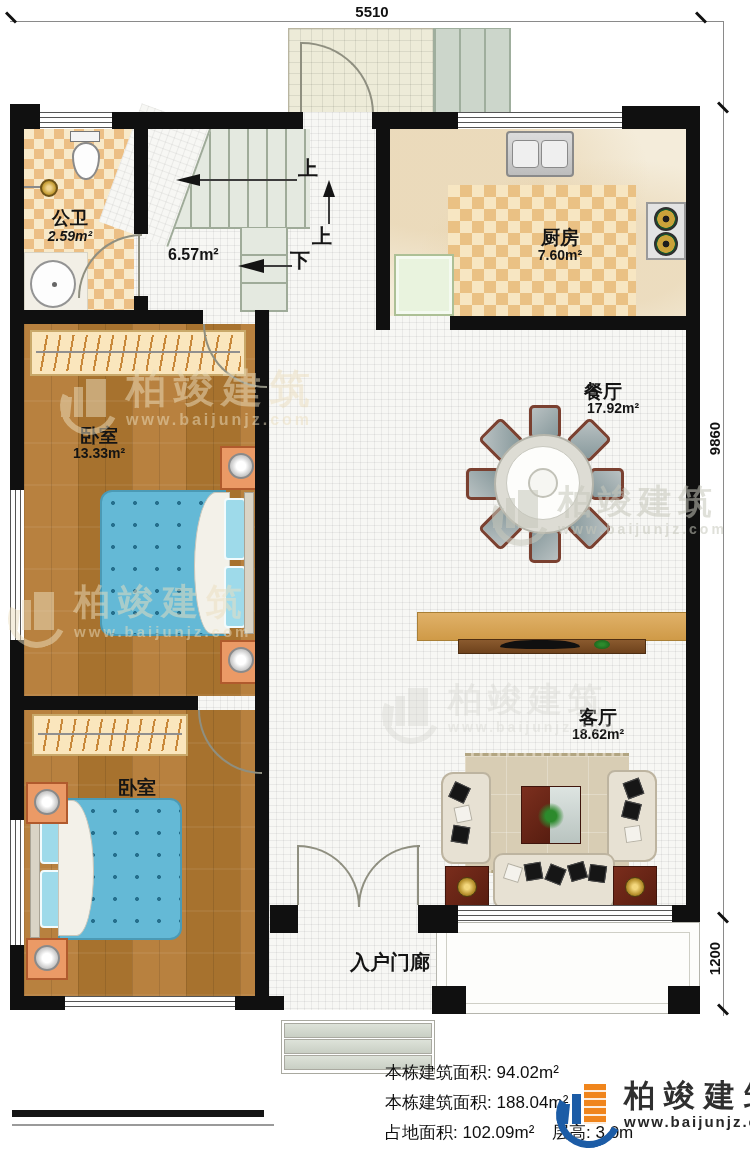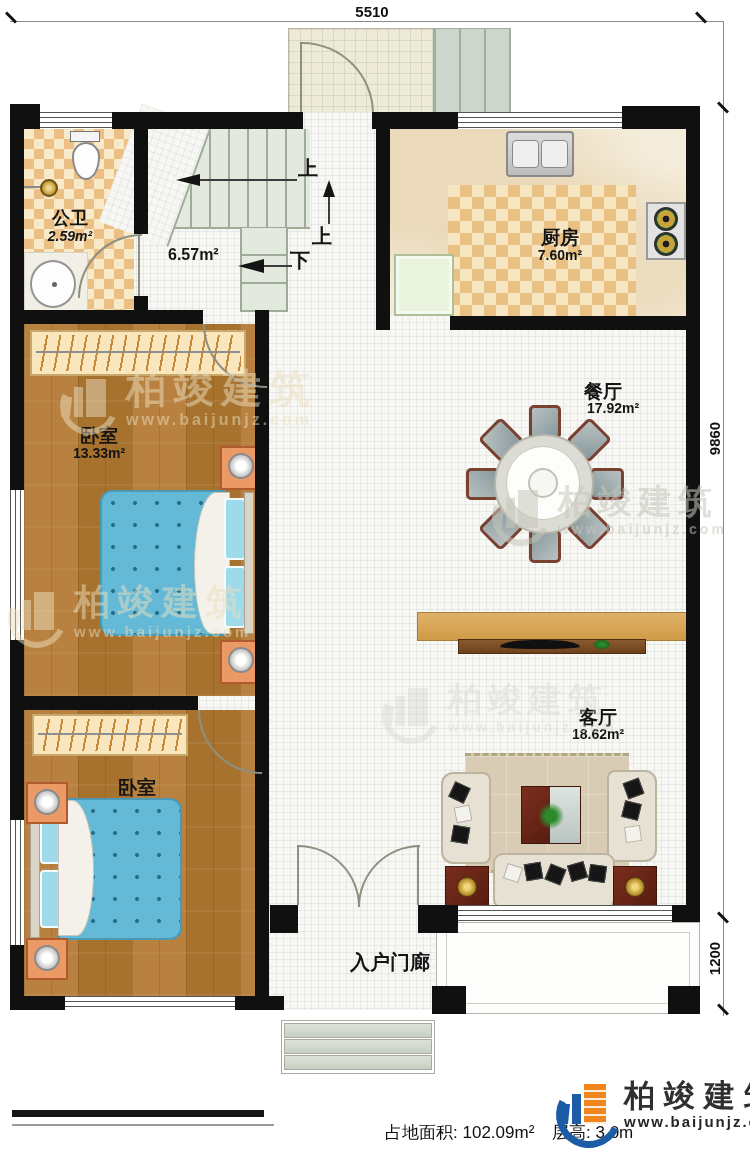--- a/index.html
+++ b/index.html
@@ -331,20 +331,28 @@
         <div class="sw"></div>
       </div>
     <div>
         <div class="wm-name" style="font-size:34px;letter-spacing:6px;">柏竣建筑</div>
          <div class="wm-url" style="font-size:14px;">www.baijunjz.com</div>
       </div>
   </div>
 
   <div class="abs" style="left:12px;top:1110px;width:252px;height:7px;background:#151515;"></div>
   <div class="abs" style="left:12px;top:1124px;width:262px;height:2px;background:#9a9a9a;"></div>
+  <div class="stat" style="left:385px;top:1061px;">
+    <span>本栋建筑面积:</span>
+    <span>94.02m²</span>
+  </div>
+  <div class="stat" style="left:385px;top:1091px;">
+    <span>本栋建筑面积:</span>
+    <span>188.04m²</span>
+  </div>
   <div class="stat" style="left:385px;top:1121px;">
     <span>占地面积:</span>
     <span>102.09m²</span>
   </div>
   <div class="stat" style="left:552px;top:1121px;">
     <span>层高:</span>
     <span>3.0m</span>
   </div>
 
   <div class="logo" style="left:556px;top:1074px;">

